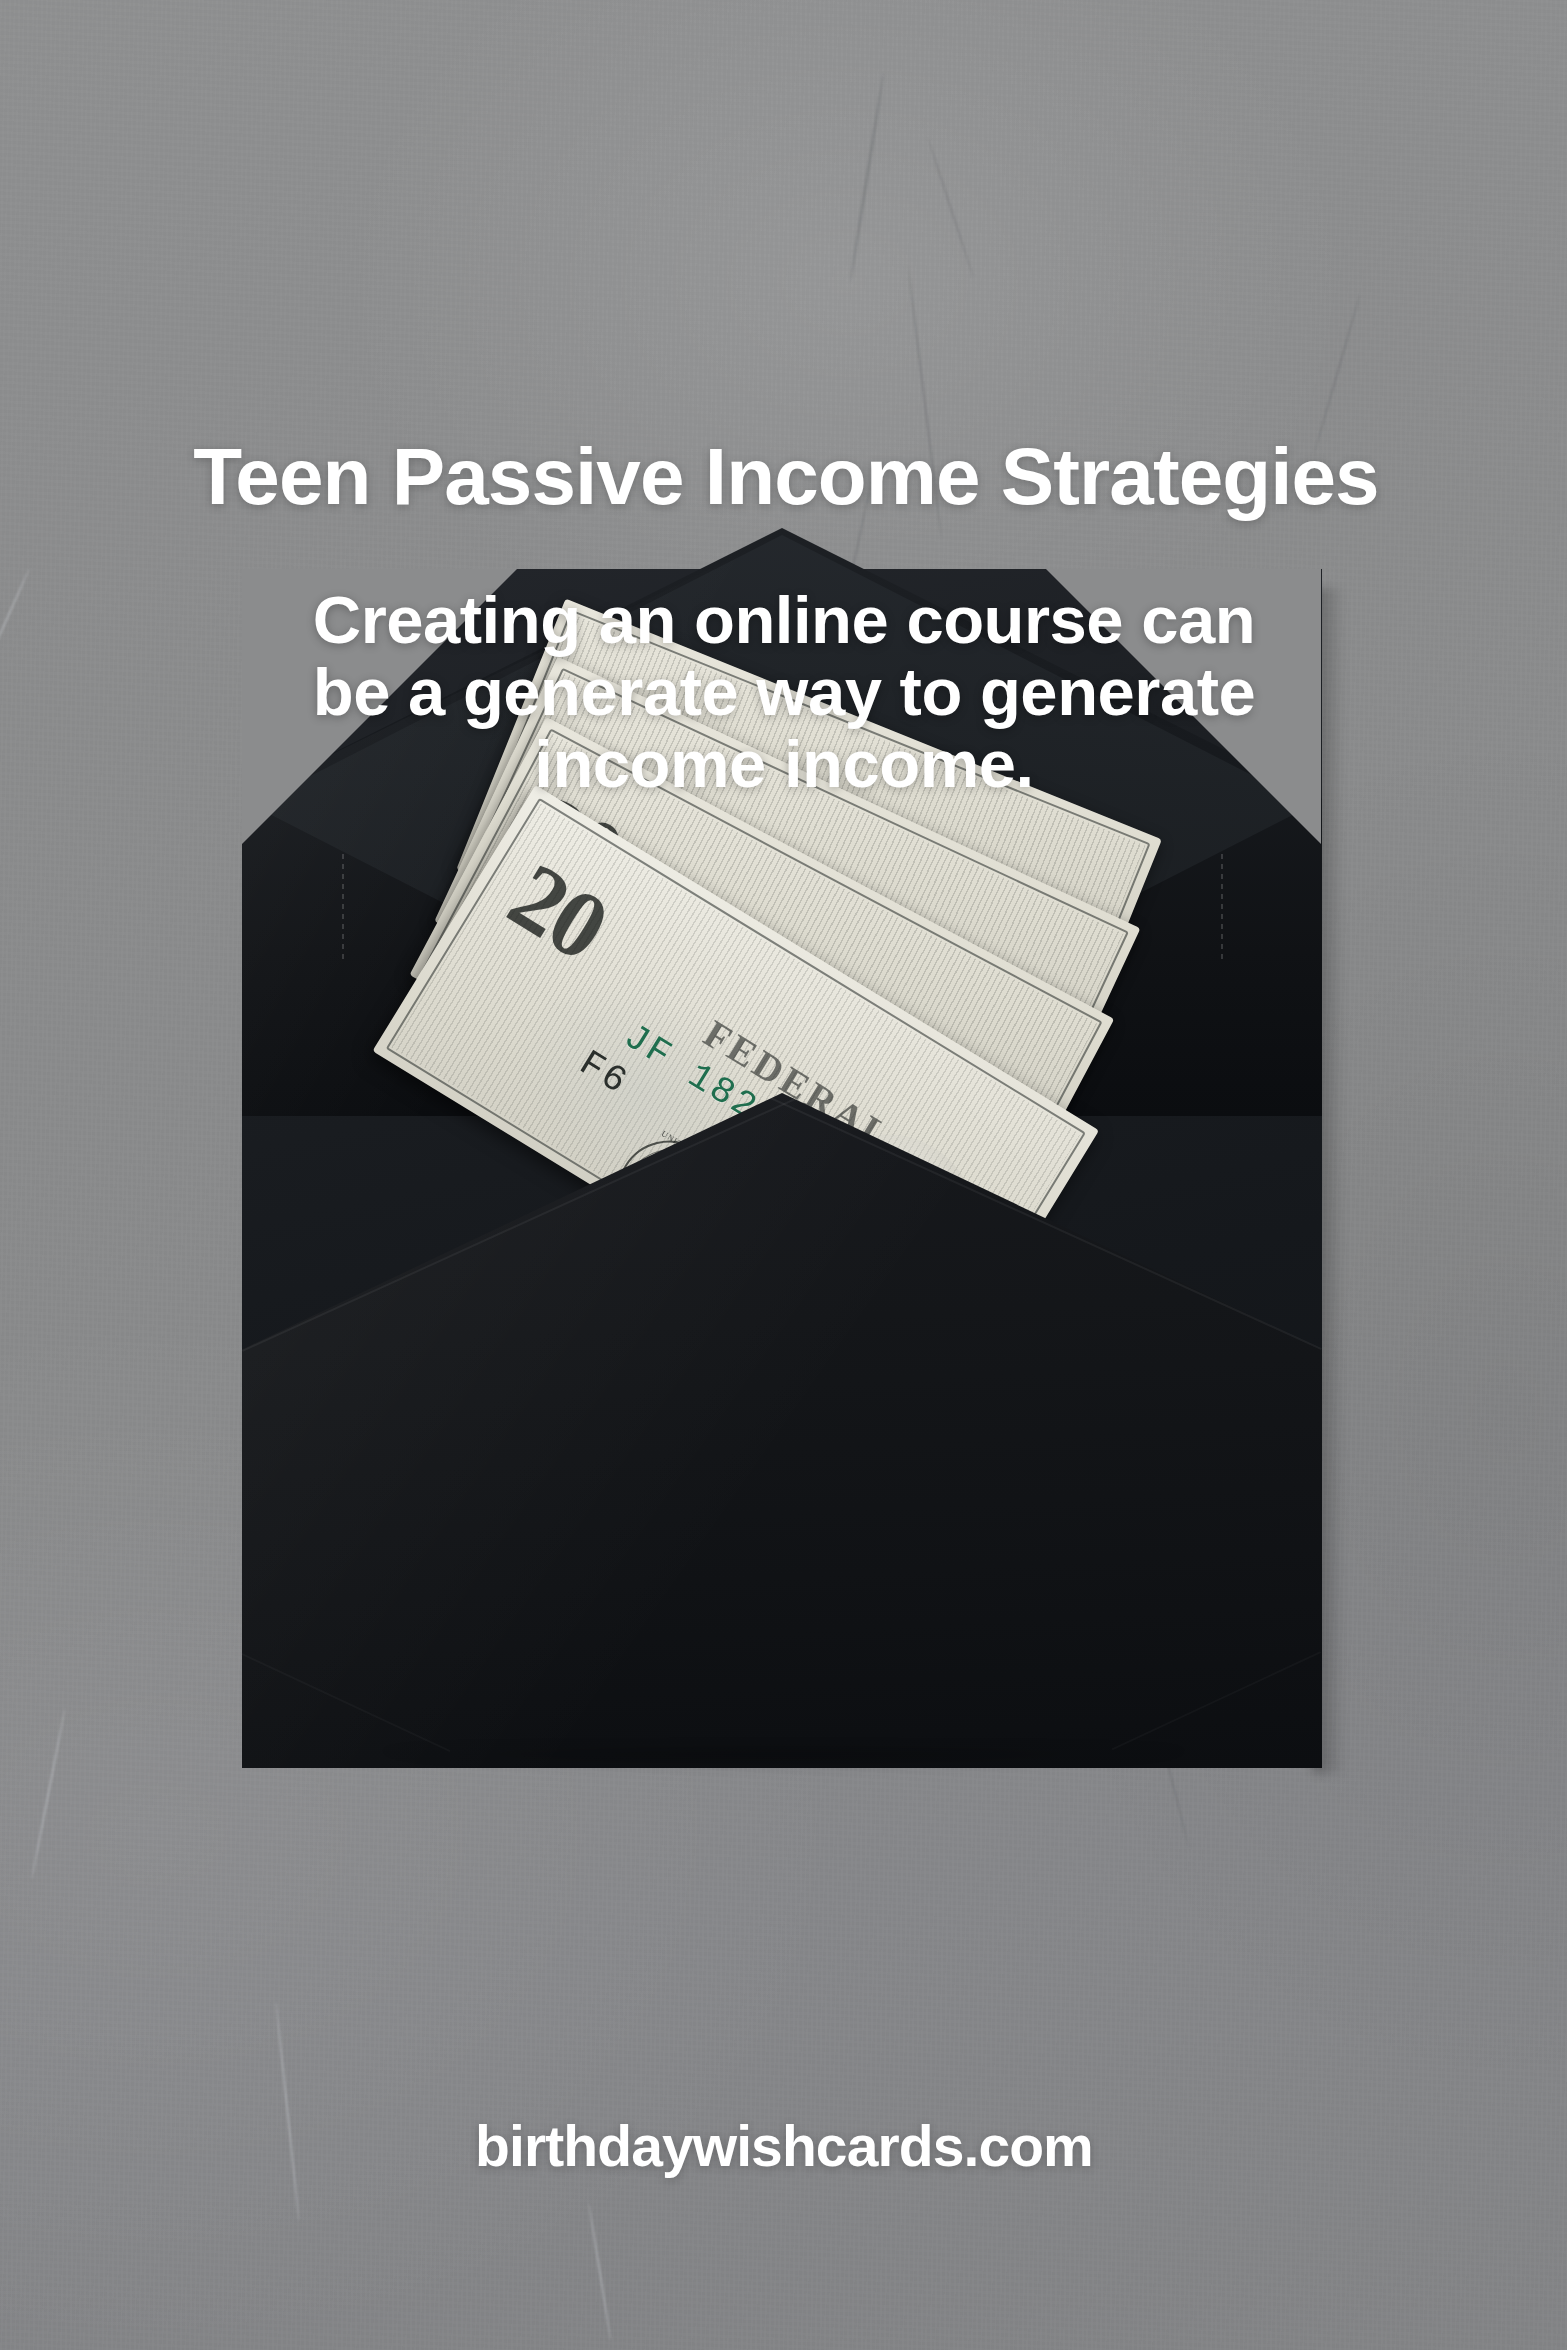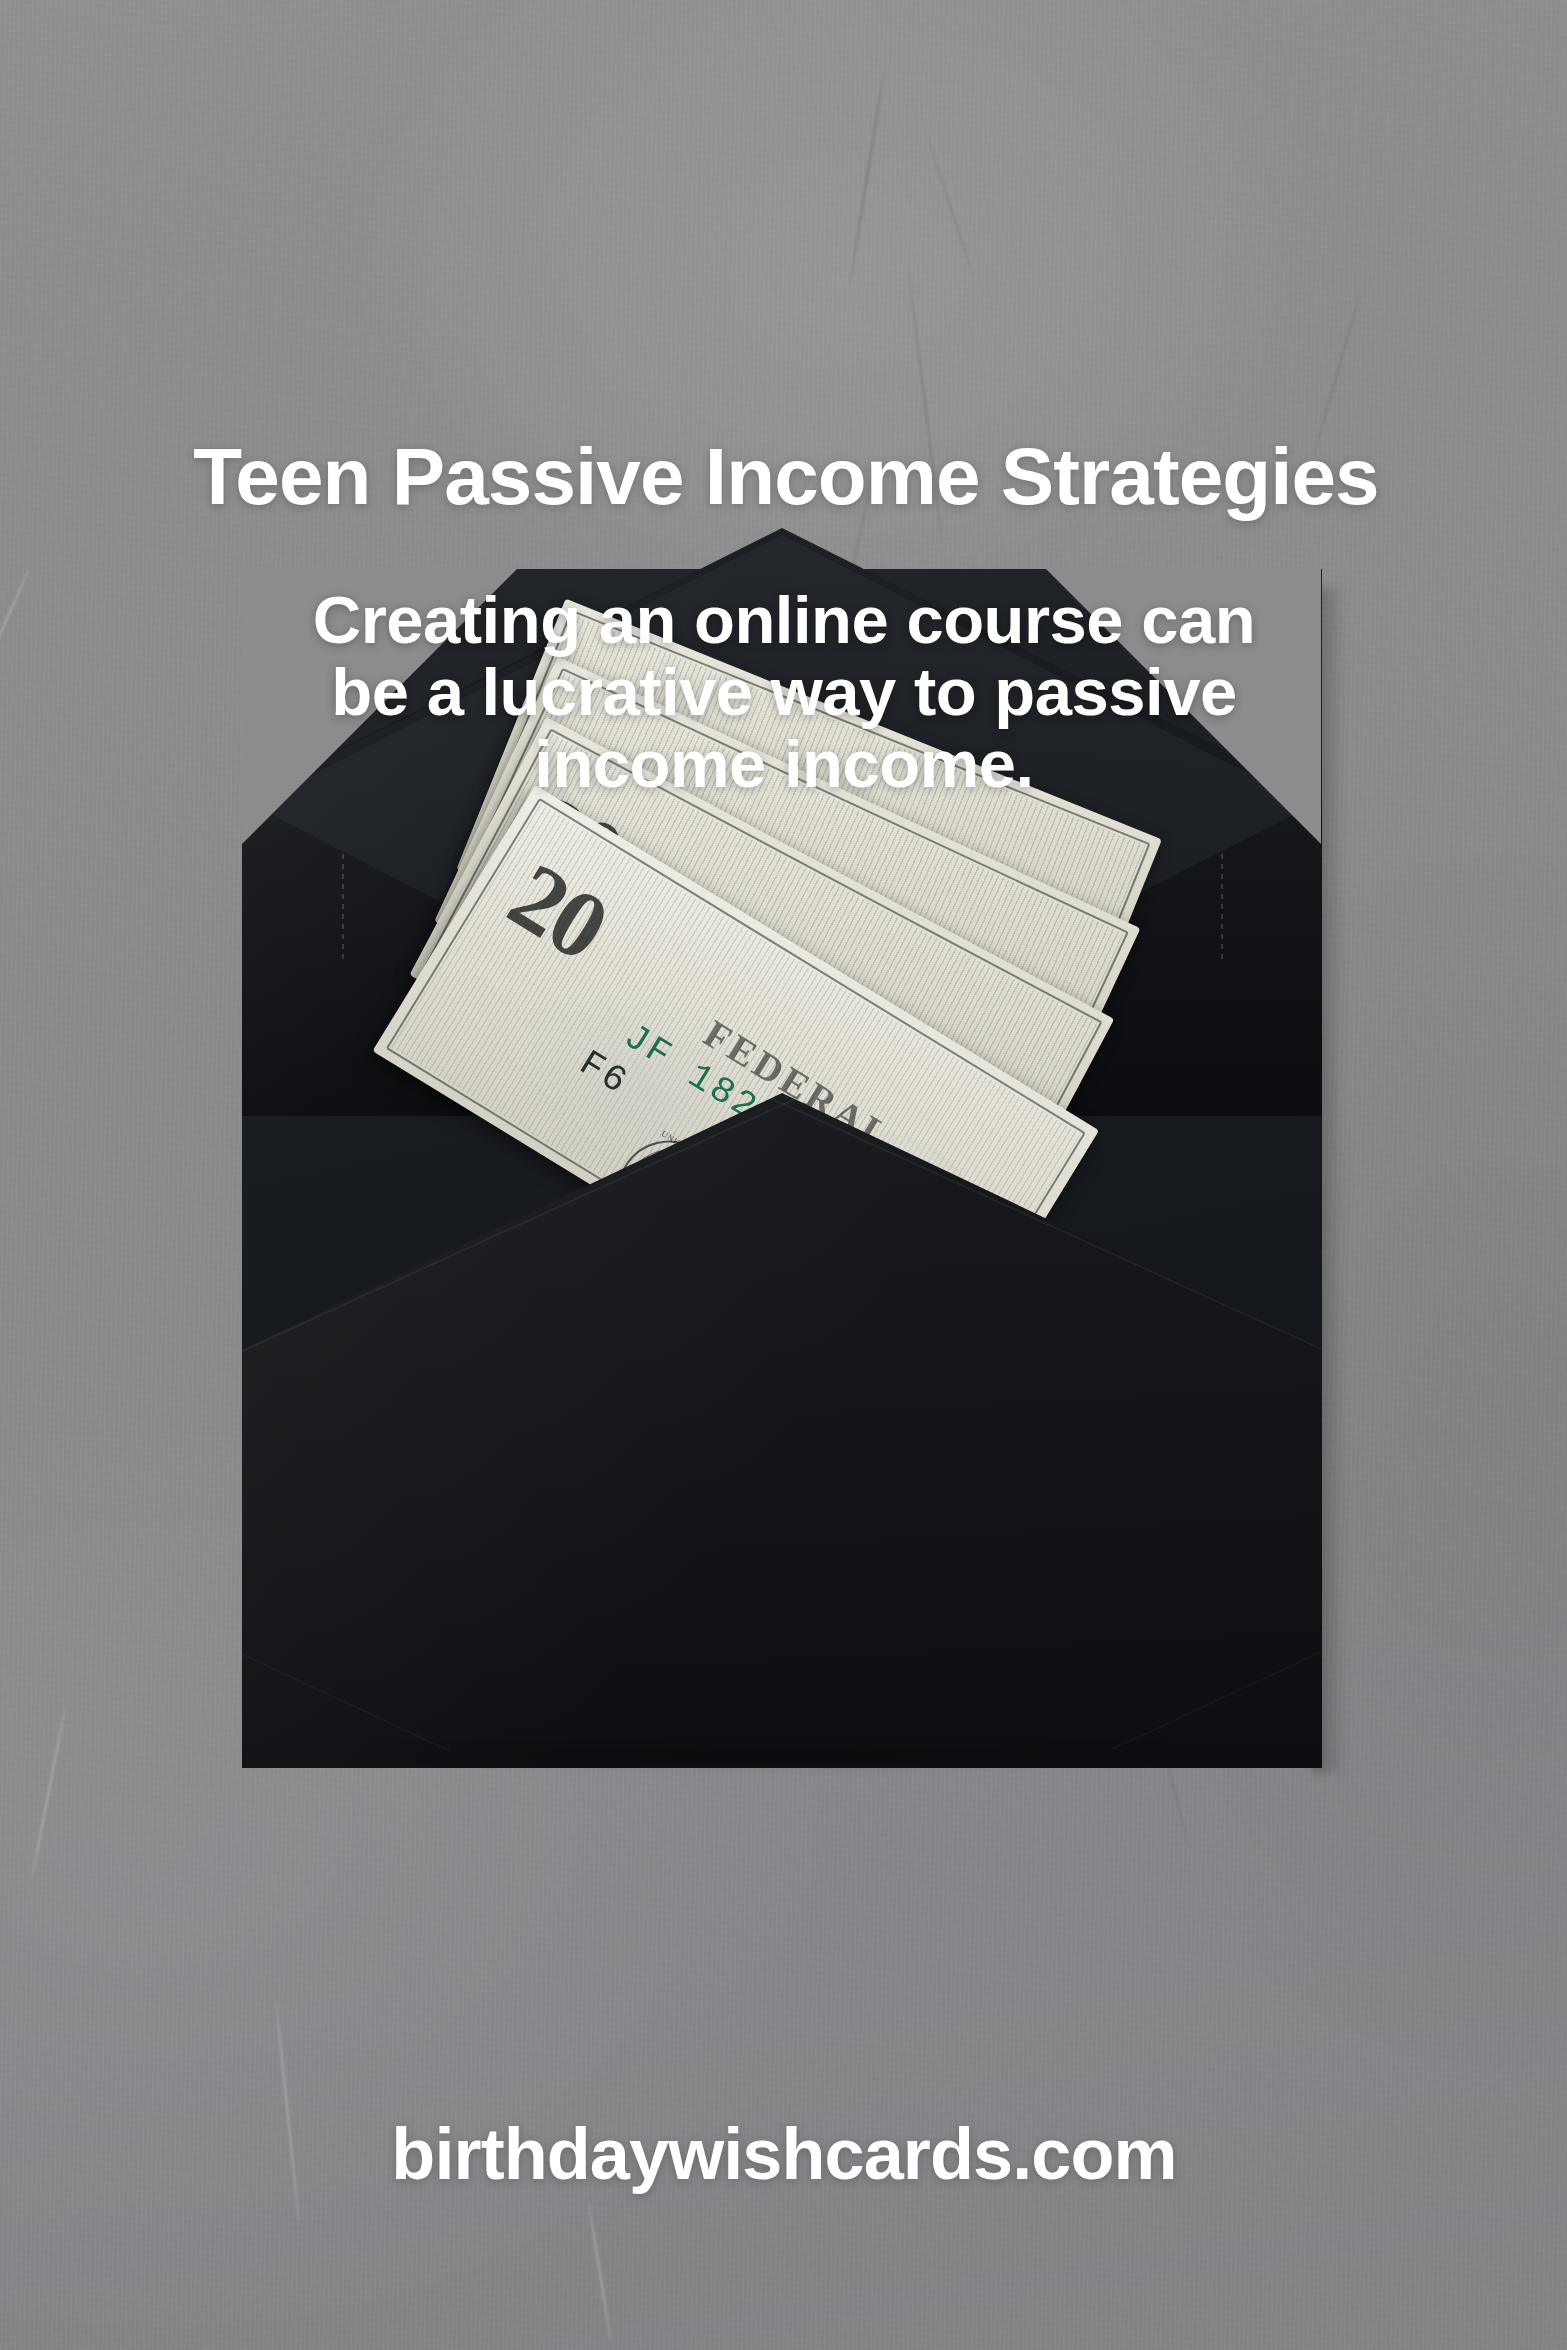--- a/index.html
+++ b/index.html
@@ -239,21 +239,21 @@
     text-align:center;
     font-size:67px;line-height:72px;font-weight:bold;
     color:#ffffff;letter-spacing:-0.5px;
     text-shadow:0 1.8px 9.2px rgba(0,0,0,.28);
     padding:0 110px;
   }
   .subtitle .ln{display:block;}
   .footer{
     position:absolute;left:0;right:0;top:2118px;
     text-align:center;
-    font-size:72px;line-height:1.0;font-weight:bold;
+    font-size:57px;line-height:1.0;font-weight:bold;
     color:#ffffff;letter-spacing:-0.9px;
     text-shadow:0 1.8px 9.2px rgba(0,0,0,.22);
   }
 </style>
 </head>
 <body>
 
 <div class="pin">
 
   <div class="bg"></div>
@@ -326,19 +326,19 @@
     <div class="crease crease-r"></div>
     <div class="crease crease-bl"></div>
     <div class="crease crease-br"></div>
     <div class="env-shadow"></div>
   </div>
 
   <div class="title">Teen Passive Income Strategies</div>
 
   <div class="subtitle">
     <span class="ln">Creating an online course can</span>
-    <span class="ln">be a lucrative way to passive</span>
+    <span class="ln">be a generate way to generate</span>
     <span class="ln">income income.</span>
   </div>
 
   <div class="footer">birthdaywishcards.com</div>
 </div>
 
 
 </body></html>

